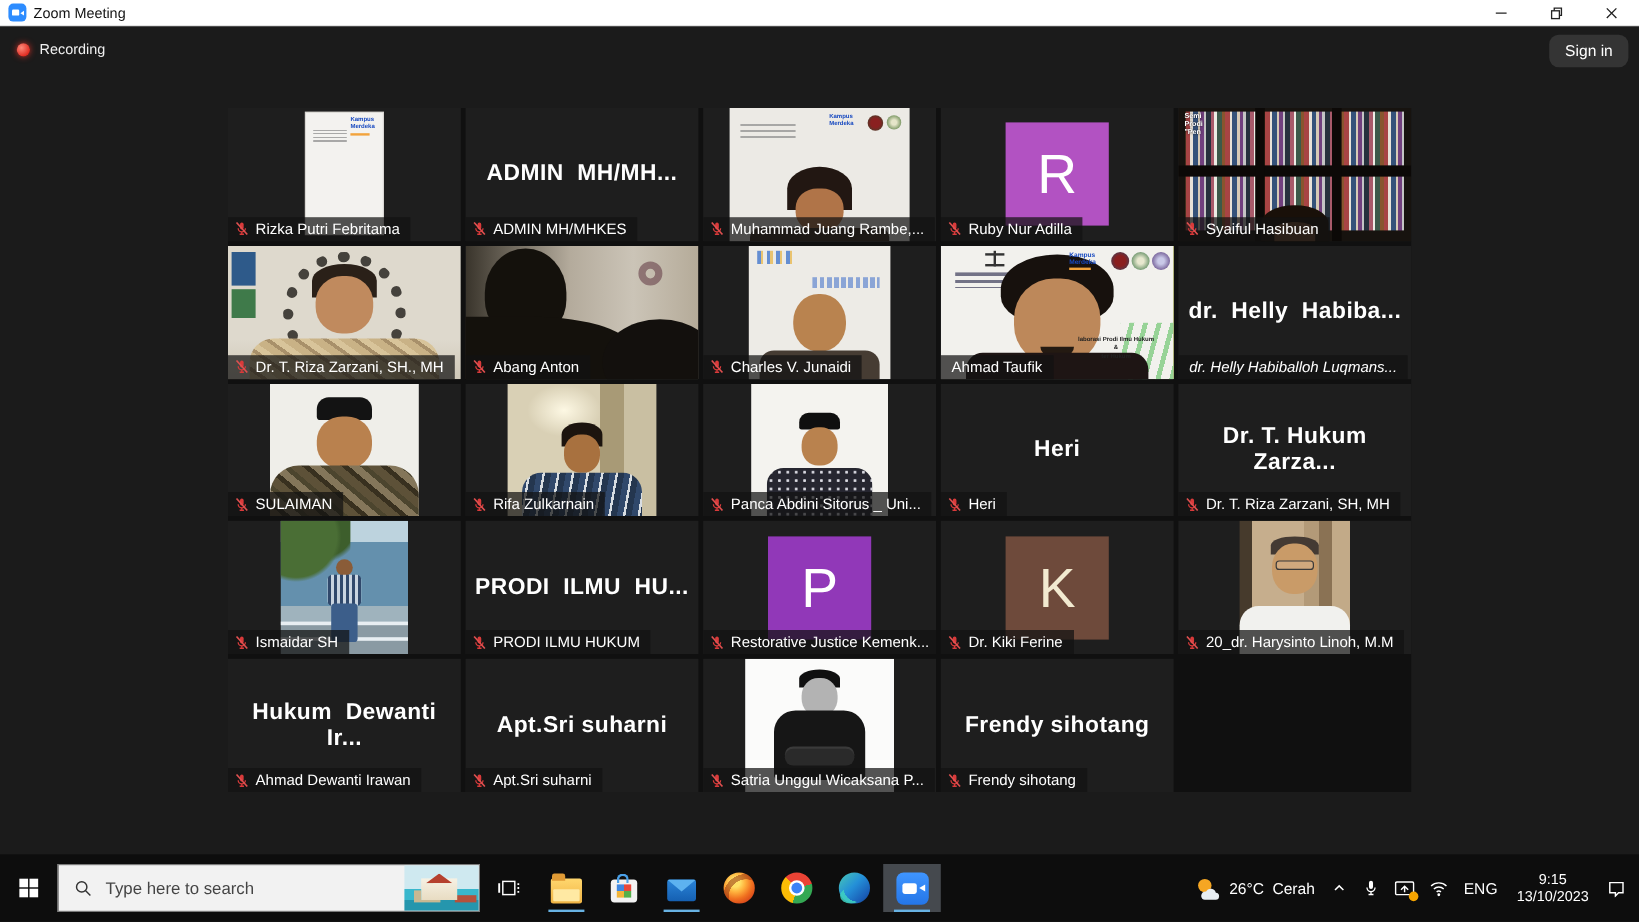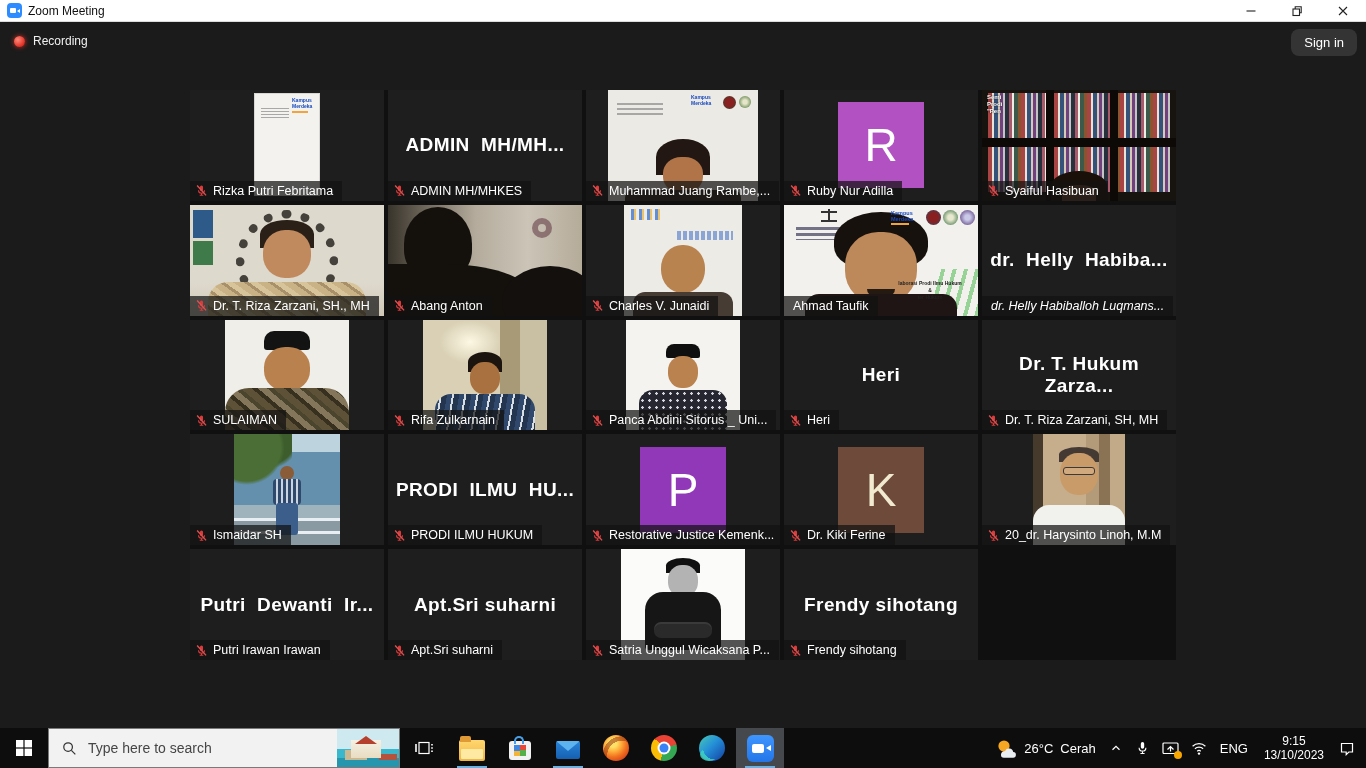--- a/index.html
+++ b/index.html
@@ -181,21 +181,21 @@
   .v-harysinto .shirt{bottom:0;left:50%;transform:translateX(-50%);width:92px;height:40px;border-radius:16px 16px 0 0;background:#f1f1ee;}
 
   
   .v-satria .strip{left:50%;top:0;bottom:0;transform:translateX(-50%);width:124px;background:#fbfbfa;}
   .v-satria .hair{top:9px;left:50%;transform:translateX(-50%);width:34px;height:15px;border-radius:50% 50% 0 0;background:#101010;}
   .v-satria .face{top:16px;left:50%;transform:translateX(-50%);width:30px;height:32px;border-radius:46%;background:#b3b3b3;}
   .v-satria .suit{bottom:10px;left:50%;transform:translateX(-50%);width:76px;height:58px;border-radius:18px 18px 4px 4px;background:#161616;}
   .v-satria .arms{bottom:22px;left:50%;transform:translateX(-50%);width:58px;height:14px;border-radius:8px;background:#2a2a2a;box-shadow:0 -2px 0 #3a3a3a;}
 
   
-  .taskbar{position:absolute;left:0;bottom:0;width:1366px;height:40px;background:#0d0d0d;display:flex;align-items:center;}
+  .taskbar{position:absolute;left:0;bottom:0;width:1366px;height:56px;background:#0d0d0d;display:flex;align-items:center;}
   .tbtn{width:48px;height:40px;border:none;background:transparent;display:flex;align-items:center;justify-content:center;padding:0;}
   .search{display:flex;align-items:center;width:352px;height:40px;background:#f2f2f2;border:1px solid #7a7a7a;box-sizing:border-box;overflow:hidden;}
   .search-ph{color:#454545;font-size:14px;}
   .search svg{margin:0 11px 0 13px;flex:0 0 auto;}
   .search-art{margin-left:auto;width:62px;height:38px;position:relative;overflow:hidden;
       background:linear-gradient(180deg,#cfe9f0 0 52%,#39b7cc 52% 76%,#2596ad 76%);}
   .search-art:before{content:"";position:absolute;left:14px;bottom:9px;width:30px;height:18px;
       background:linear-gradient(#f6f1e4,#e8dcc2);box-shadow:-10px 6px 0 -4px #c9b892,22px 8px 0 -6px #b5513c;}
   .search-art:after{content:"";position:absolute;left:18px;bottom:23px;width:22px;height:8px;background:#b5402e;
       clip-path:polygon(0 100%,50% 0,100% 100%);box-shadow:-14px 6px 0 -2px #3f7d3a;}
@@ -644,31 +644,31 @@
                 <path d="M4.3 7.6a3.7 3.7 0 0 0 7.4 0" fill="none" stroke="#d93a3a" stroke-width="1.3"></path>
                 <path d="M8 11.3v2.2M5.8 13.8h4.4" stroke="#d93a3a" stroke-width="1.3"></path>
                 <path d="M2.6 1.8l11 12.2" stroke="#e05050" stroke-width="1.7"></path>
               </svg>
             </span>
             <span>20_dr. Harysinto Linoh, M.M</span>
           </div>
   </div>
         <div class="tile">
     <div class="vis"></div>
-    <div class="tile-center">Putri  Dewanti  Ir...</div>
-    <div class="tile-label">
-            <span class="mic">
-              <svg width="13" height="13" viewBox="0 0 16 16">
-                <rect x="6.1" y="1.8" width="3.8" height="7" rx="1.9" fill="#d93a3a"></rect>
-                <path d="M4.3 7.6a3.7 3.7 0 0 0 7.4 0" fill="none" stroke="#d93a3a" stroke-width="1.3"></path>
-                <path d="M8 11.3v2.2M5.8 13.8h4.4" stroke="#d93a3a" stroke-width="1.3"></path>
-                <path d="M2.6 1.8l11 12.2" stroke="#e05050" stroke-width="1.7"></path>
-              </svg>
-            </span>
-            <span>Putri Irawan Irawan</span>
+    <div class="tile-center">Hukum  Dewanti  Ir...</div>
+    <div class="tile-label">
+            <span class="mic">
+              <svg width="13" height="13" viewBox="0 0 16 16">
+                <rect x="6.1" y="1.8" width="3.8" height="7" rx="1.9" fill="#d93a3a"></rect>
+                <path d="M4.3 7.6a3.7 3.7 0 0 0 7.4 0" fill="none" stroke="#d93a3a" stroke-width="1.3"></path>
+                <path d="M8 11.3v2.2M5.8 13.8h4.4" stroke="#d93a3a" stroke-width="1.3"></path>
+                <path d="M2.6 1.8l11 12.2" stroke="#e05050" stroke-width="1.7"></path>
+              </svg>
+            </span>
+            <span>Ahmad Dewanti Irawan</span>
           </div>
   </div>
         <div class="tile">
     <div class="vis"></div>
     <div class="tile-center">Apt.Sri suharni</div>
     <div class="tile-label">
             <span class="mic">
               <svg width="13" height="13" viewBox="0 0 16 16">
                 <rect x="6.1" y="1.8" width="3.8" height="7" rx="1.9" fill="#d93a3a"></rect>
                 <path d="M4.3 7.6a3.7 3.7 0 0 0 7.4 0" fill="none" stroke="#d93a3a" stroke-width="1.3"></path>

